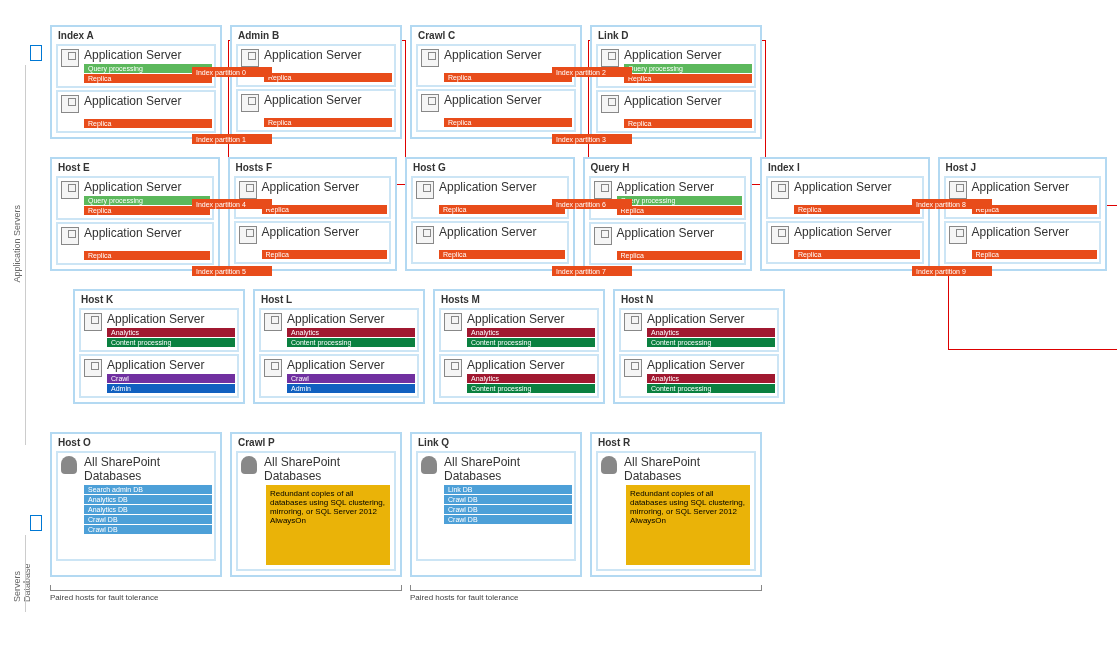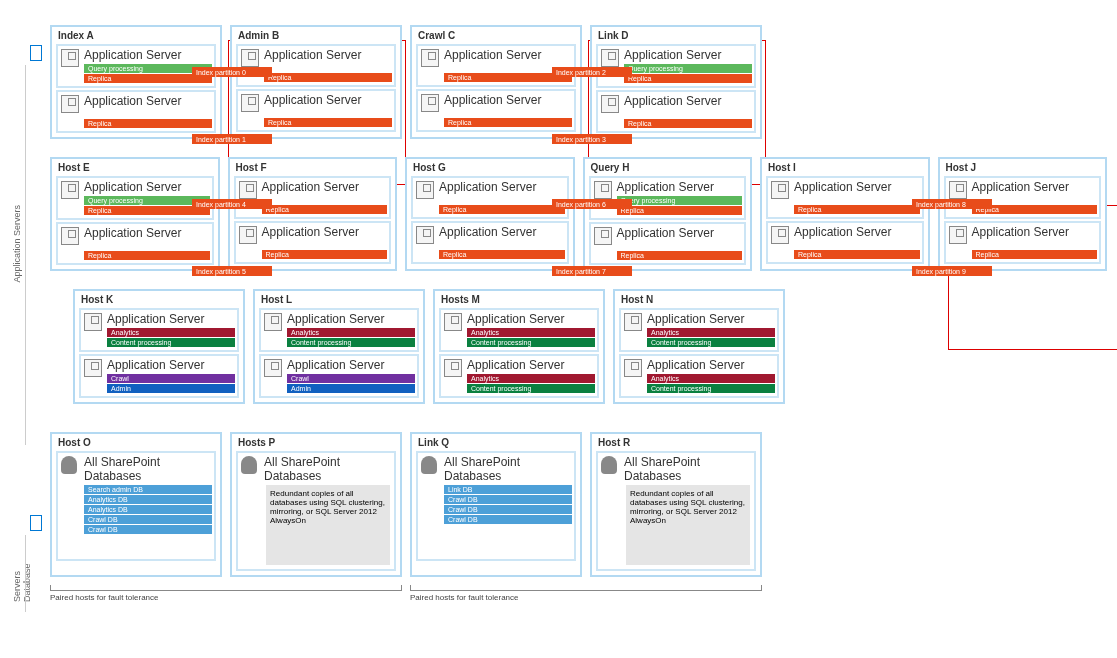--- a/index.html
+++ b/index.html
@@ -28,21 +28,21 @@
 .tag.analytics { background: #a01830; }
 .tag.content { background: #0a8040; }
 .tag.crawl { background: #7030a0; }
 .tag.admin { background: #1060c0; }
 .tag.db { background: #4da0d8; }
 .redundant-label { position: absolute; font-size: 8px; color: #d00; top: -12px; }
 .redundant-box { position: absolute; border: 1px solid #d00; pointer-events: none; }
 .index-bar { position: absolute; background: #e84c1a; color: #fff; font-size: 7px; padding: 1px 4px; height: 10px; display: flex; align-items: center; z-index: 5; }
 .paired-bracket { border-left: 1px solid #888; border-right: 1px solid #888; border-bottom: 1px solid #888; height: 6px; margin-top: 2px; }
 .paired-label { font-size: 8px; color: #444; text-align: left; margin-top: 2px; }
-.db-big { min-height: 100px; background: #e5e5e5; margin: 2px; padding: 4px; }
+.db-big { min-height: 100px; background: #eab308; margin: 2px; padding: 4px; }
 </style>
 </head>
 <body>
 
 <div class="diagram">
 <div class="section-label app">Application Servers</div>
 <div class="section-icon app"></div>
 <div class="section-rule app"></div>
 <div class="section-label db">Database Servers</div>
 <div class="section-icon db"></div>
@@ -140,21 +140,21 @@
           <span class="tag replica">Replica</span>
         </div>
     <div class="server-box">
           <div class="server-icon"></div>
           <div class="server-title">Application Server</div>
           <span style="height:9px;display:block;"></span>
           <span class="tag replica">Replica</span>
         </div>
   </div>
   <div class="host">
-    <div class="host-title">Host F</div>
+    <div class="host-title">Hosts F</div>
     <div class="server-box">
           <div class="server-icon"></div>
           <div class="server-title">Application Server</div>
           <span style="height:9px;display:block;"></span>
           <span class="tag replica">Replica</span>
         </div>
     <div class="server-box">
           <div class="server-icon"></div>
           <div class="server-title">Application Server</div>
           <span style="height:9px;display:block;"></span>
@@ -185,21 +185,21 @@
           <span class="tag replica">Replica</span>
         </div>
     <div class="server-box">
           <div class="server-icon"></div>
           <div class="server-title">Application Server</div>
           <span style="height:9px;display:block;"></span>
           <span class="tag replica">Replica</span>
         </div>
   </div>
   <div class="host">
-    <div class="host-title">Host I</div>
+    <div class="host-title">Index I</div>
     <div class="server-box">
           <div class="server-icon"></div>
           <div class="server-title">Application Server</div>
           <span style="height:9px;display:block;"></span>
           <span class="tag replica">Replica</span>
         </div>
     <div class="server-box">
           <div class="server-icon"></div>
           <div class="server-title">Application Server</div>
           <span style="height:9px;display:block;"></span>
@@ -293,21 +293,21 @@
           <div class="db-icon"></div>
           <div class="server-title">All SharePoint Databases</div>
       <span class="tag db">Search admin DB</span>
       <span class="tag db">Analytics DB</span>
       <span class="tag db">Analytics DB</span>
       <span class="tag db">Crawl DB</span>
       <span class="tag db">Crawl DB</span>
     </div>
   </div>
   <div class="host">
-    <div class="host-title">Hosts P</div>
+    <div class="host-title">Crawl P</div>
     <div class="server-box" style="min-height:110px;padding-right:2px;">
           <div class="db-icon"></div>
           <div class="server-title">All SharePoint Databases</div>
       <div class="db-big" style="min-height:80px;"><span>Redundant copies of all databases using SQL clustering, mirroring, or SQL Server 2012 AlwaysOn</span></div>
     </div>
   </div>
   <div class="host">
     <div class="host-title">Link Q</div>
     <div class="server-box" style="min-height:110px;">
           <div class="db-icon"></div>

